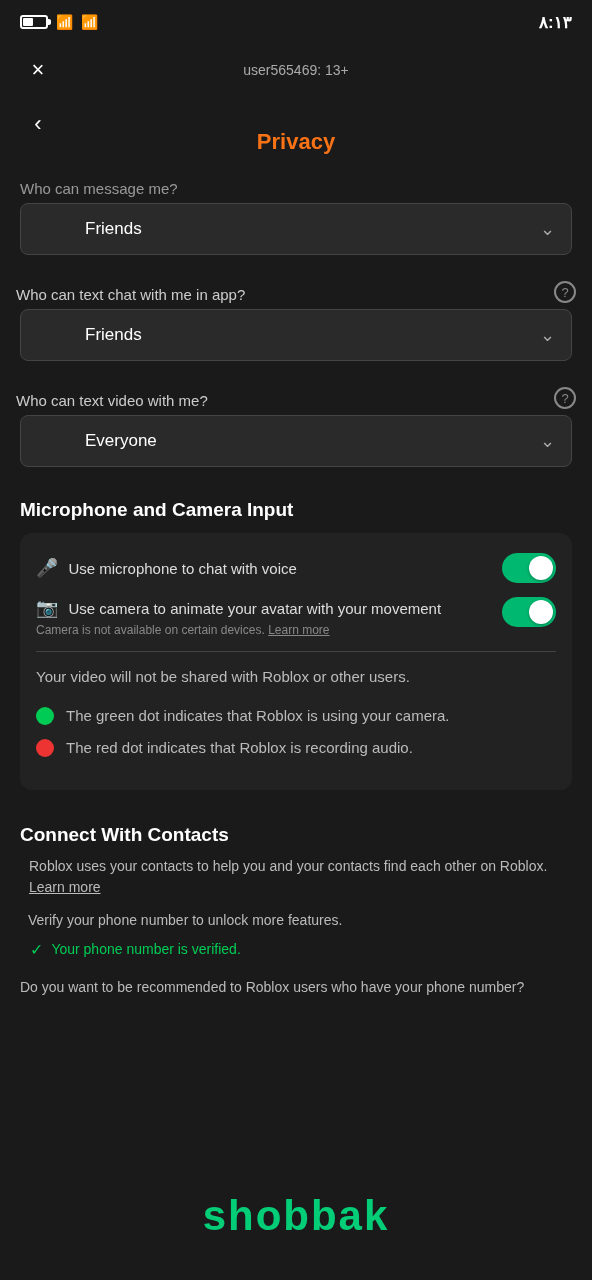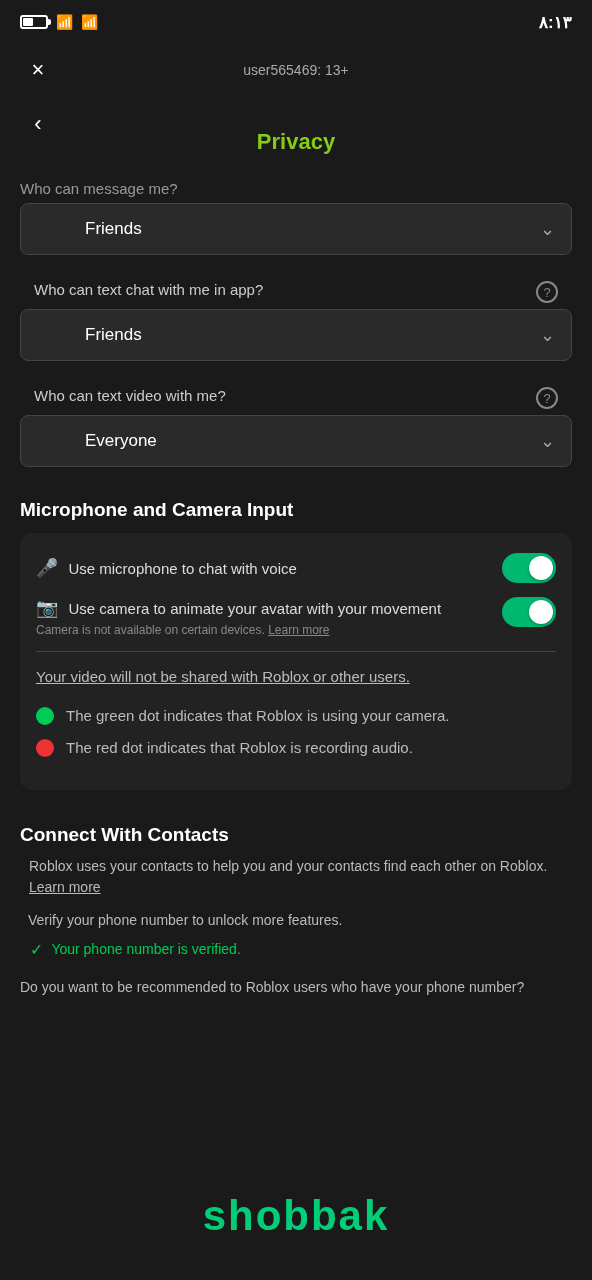--- a/index.html
+++ b/index.html
@@ -111,30 +111,30 @@
       display: flex;
       align-items: center;
       justify-content: center;
     }
     .page-title {
       position: absolute;
       left: 50%;
       transform: translateX(-50%);
       font-size: 22px;
       font-weight: 700;
-      color: #84cc16;
+      color: #f97316;
       margin-top: 35px;
     }
 
     
     .section-question {
       display: flex;
-      align-items: flex-start;
-      justify-content: space-between;
-      padding: 10px 34px 6px;
+      align-items: flex-end;
+      justify-content: space-between;
+      padding: 10px 16px 6px;
       font-size: 15px;
       color: #ccc;
     }
     .help-icon {
       width: 22px;
       height: 22px;
       border: 2px solid #888;
       border-radius: 50%;
       display: flex;
       align-items: center;
@@ -270,21 +270,20 @@
       height: 1px;
       background: #444;
       margin: 14px 0;
     }
 
     .privacy-note {
       font-size: 15px;
       color: #bbb;
       line-height: 1.5;
       margin-bottom: 16px;
-      text-decoration: underline;
     }
 
     .dot-info {
       display: flex;
       align-items: flex-start;
       gap: 12px;
       margin-bottom: 10px;
     }
     .green-dot {
       width: 18px;

